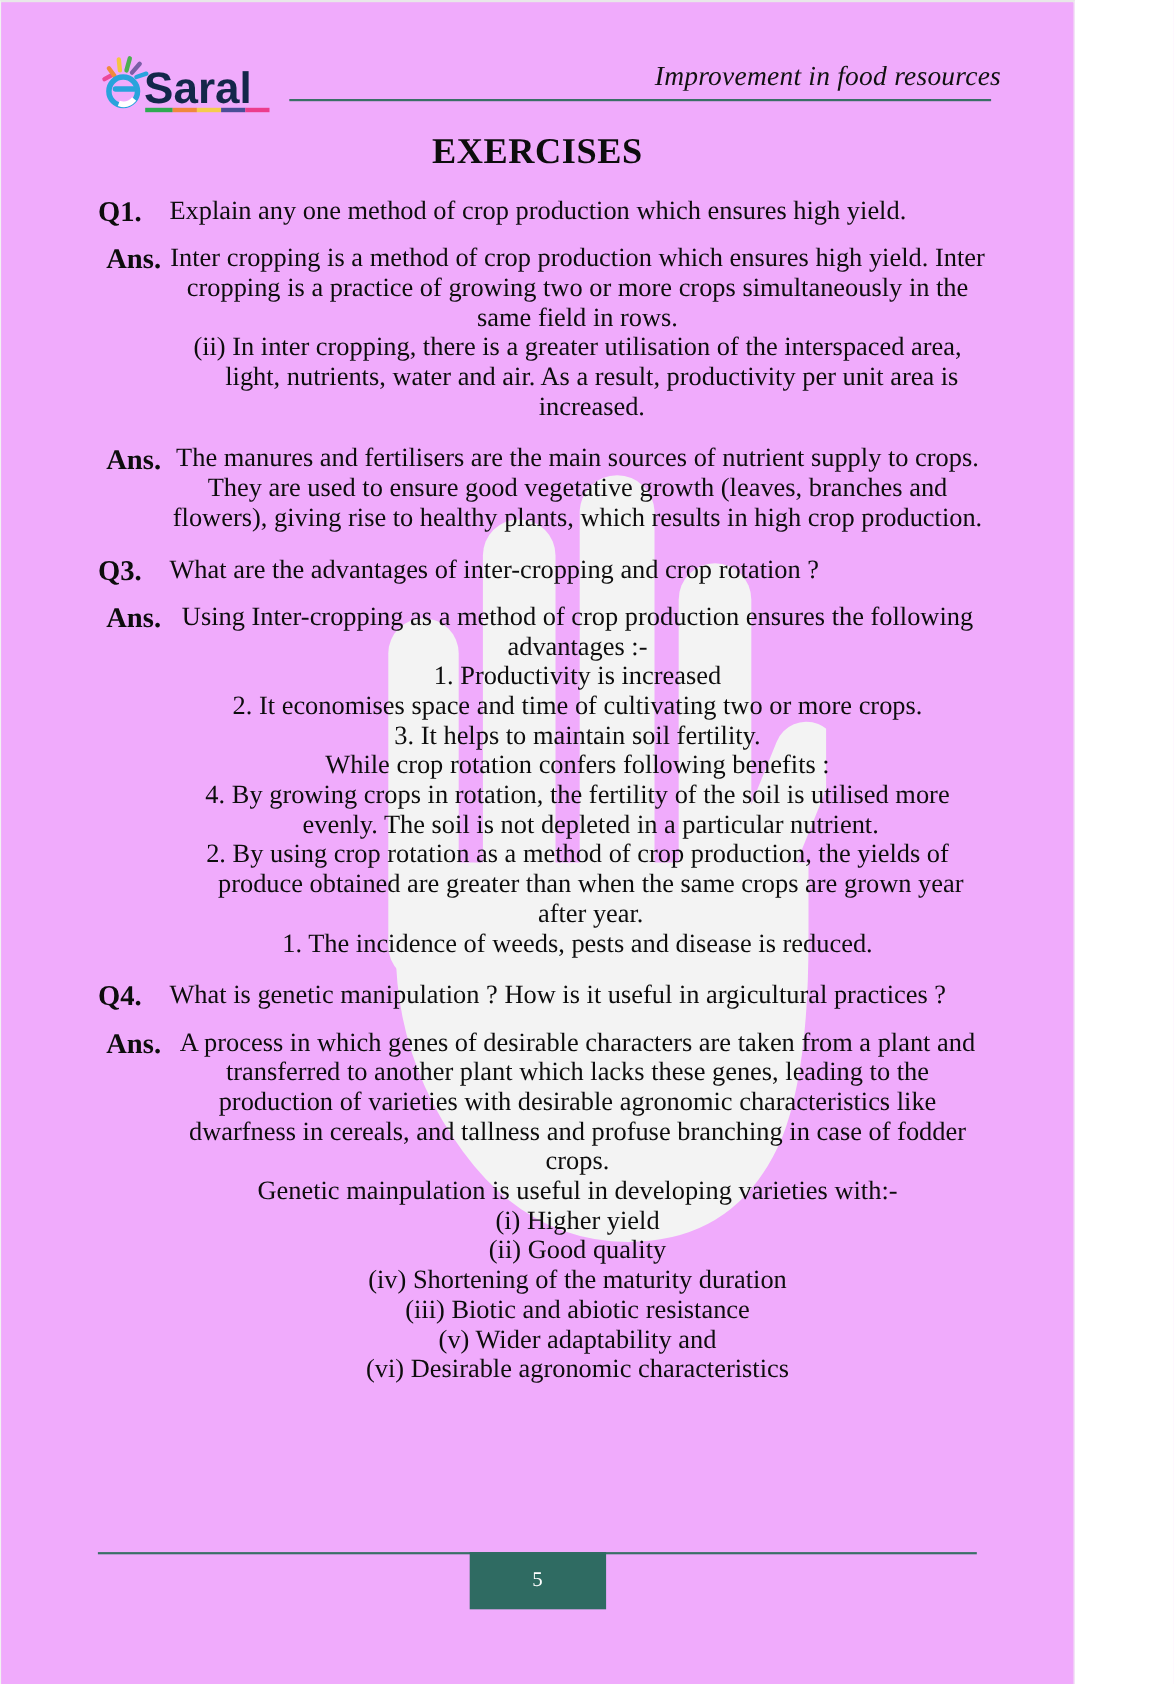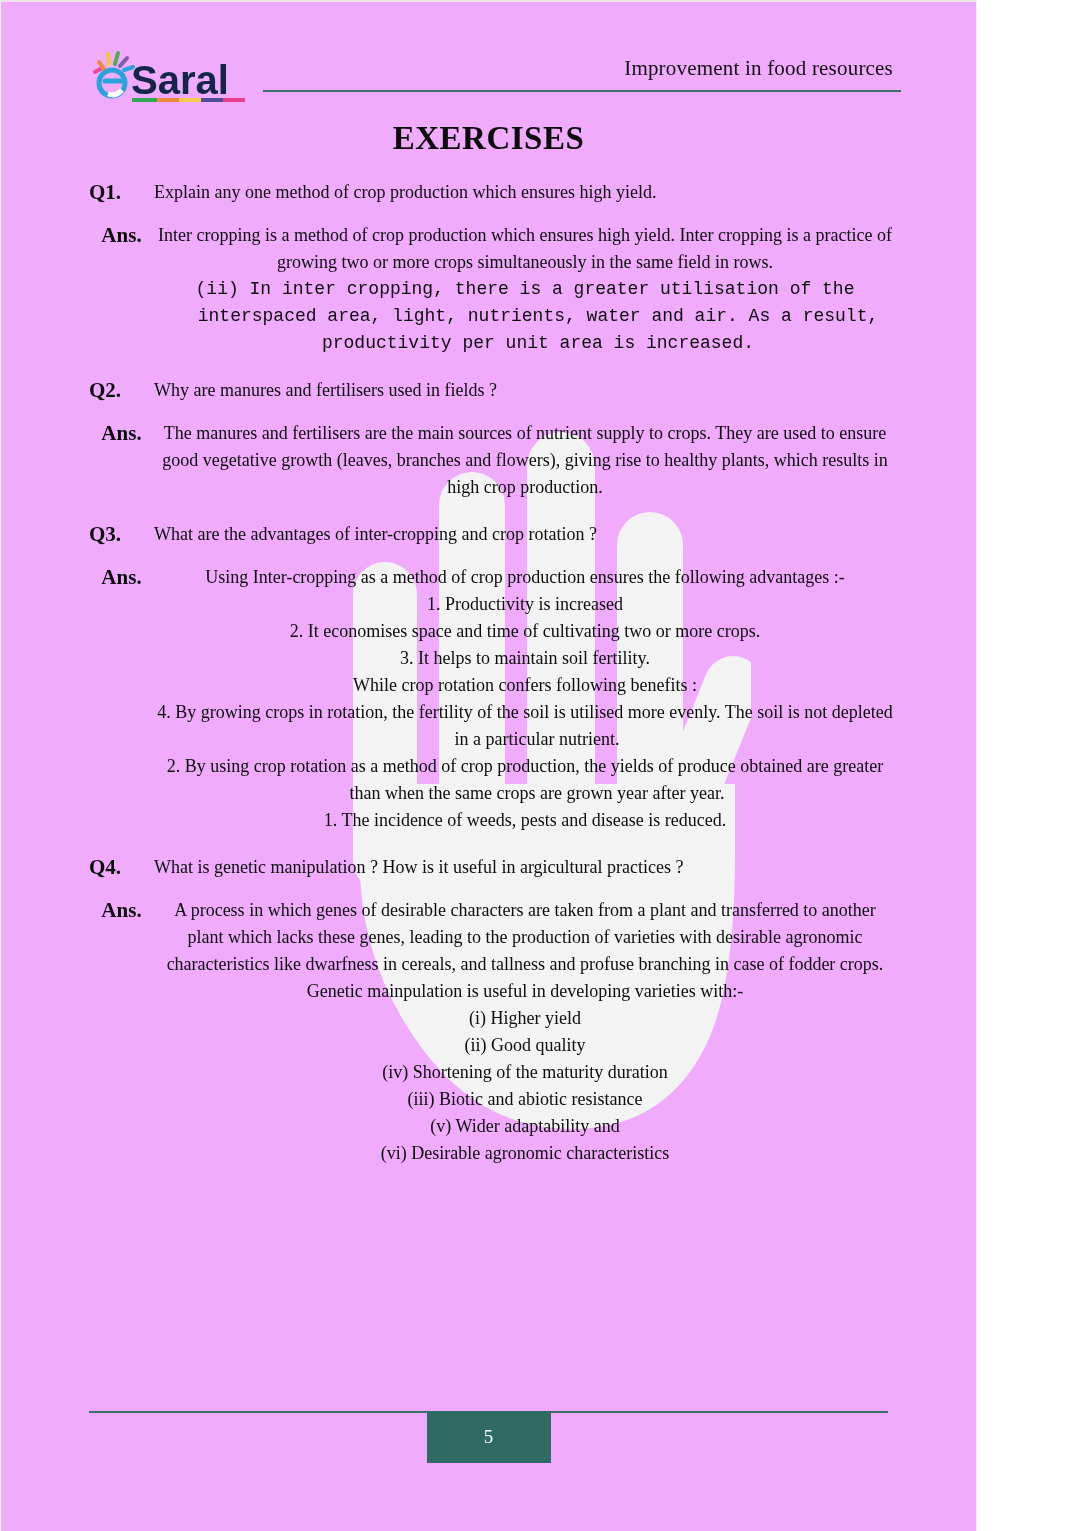--- a/index.html
+++ b/index.html
@@ -53,27 +53,28 @@
   .header-rule {
     position: absolute;
     left: 262px;
     right: 75px;
     top: 46px;
     height: 2px;
     background: #3a6f66;
   }
   .header-title {
     position: absolute;
-    right: 83px;
+    right: 66px;
     top: 12px;
-    font-size: 21px;
+    font-size: 25px;
     font-family: "Liberation Serif", "DejaVu Serif", serif;
     color: #111111;
     letter-spacing: 0.2px;
     white-space: nowrap;
+    font-style: italic;
   }
 
   
   .content {
     position: absolute;
     left: 0; right: 0;
     top: 118px;
     z-index: 2;
   }
   .doc-title {
@@ -86,41 +87,40 @@
   }
 
   .qa-block {
     display: flex;
     padding: 0 80px 0 88px;
     margin-bottom: 13px;
   }
   .qa-label {
     flex: 0 0 65px;
     font-weight: bold;
-    font-size: 21px;
+    font-size: 26px;
     line-height: 27px;
   }
   .qa-body {
     flex: 1 1 auto;
-    font-size: 18px;
+    font-size: 24px;
     line-height: 27px;
   }
   .qa-body p {
     margin: 0;
   }
   .qa-body .hang {
     padding-left: 24px;
     text-indent: -24px;
     margin: 0;
   }
   .qa-body .hang-lg {
     padding-left: 26px;
     text-indent: -26px;
     margin: 0;
-    font-family: Liberation Mono, monospace;
   }
   .qa-body .flat {
     margin: 0;
   }
   .gap-q { margin-bottom: 16px; }
   .gap-a { margin-bottom: 20px; text-align: center; }
 
   
   .footer {
     position: absolute;
@@ -210,24 +210,20 @@
           <div class="qa-label">Q1.</div>
           <div class="qa-body">Explain any one method of crop production which ensures high yield.</div>
         </div>
         <div class="qa-block gap-a">
           <div class="qa-label">Ans.</div>
           <div class="qa-body">
             <p class="flat">Inter cropping is a method of crop production which ensures high yield. Inter cropping is a practice of growing two or more crops simultaneously in the same field in rows.</p>
             <p class="hang-lg">(ii) In inter cropping, there is a greater utilisation of the interspaced area, light, nutrients, water and air. As a result, productivity per unit area is increased.</p>
           </div>
         </div>
-        <div class="qa-block gap-q">
-          <div class="qa-label">Q2.</div>
-          <div class="qa-body">Why are manures and fertilisers used in fields ?</div>
-        </div>
         <div class="qa-block gap-a">
           <div class="qa-label">Ans.</div>
           <div class="qa-body">
             <p class="flat">The manures and fertilisers are the main sources of nutrient supply to crops. They are used to ensure good vegetative growth (leaves, branches and flowers), giving rise to healthy plants, which results in high crop production.</p>
           </div>
         </div>
         <div class="qa-block gap-q">
           <div class="qa-label">Q3.</div>
           <div class="qa-body">What are the advantages of inter-cropping and crop rotation ?</div>
         </div>

